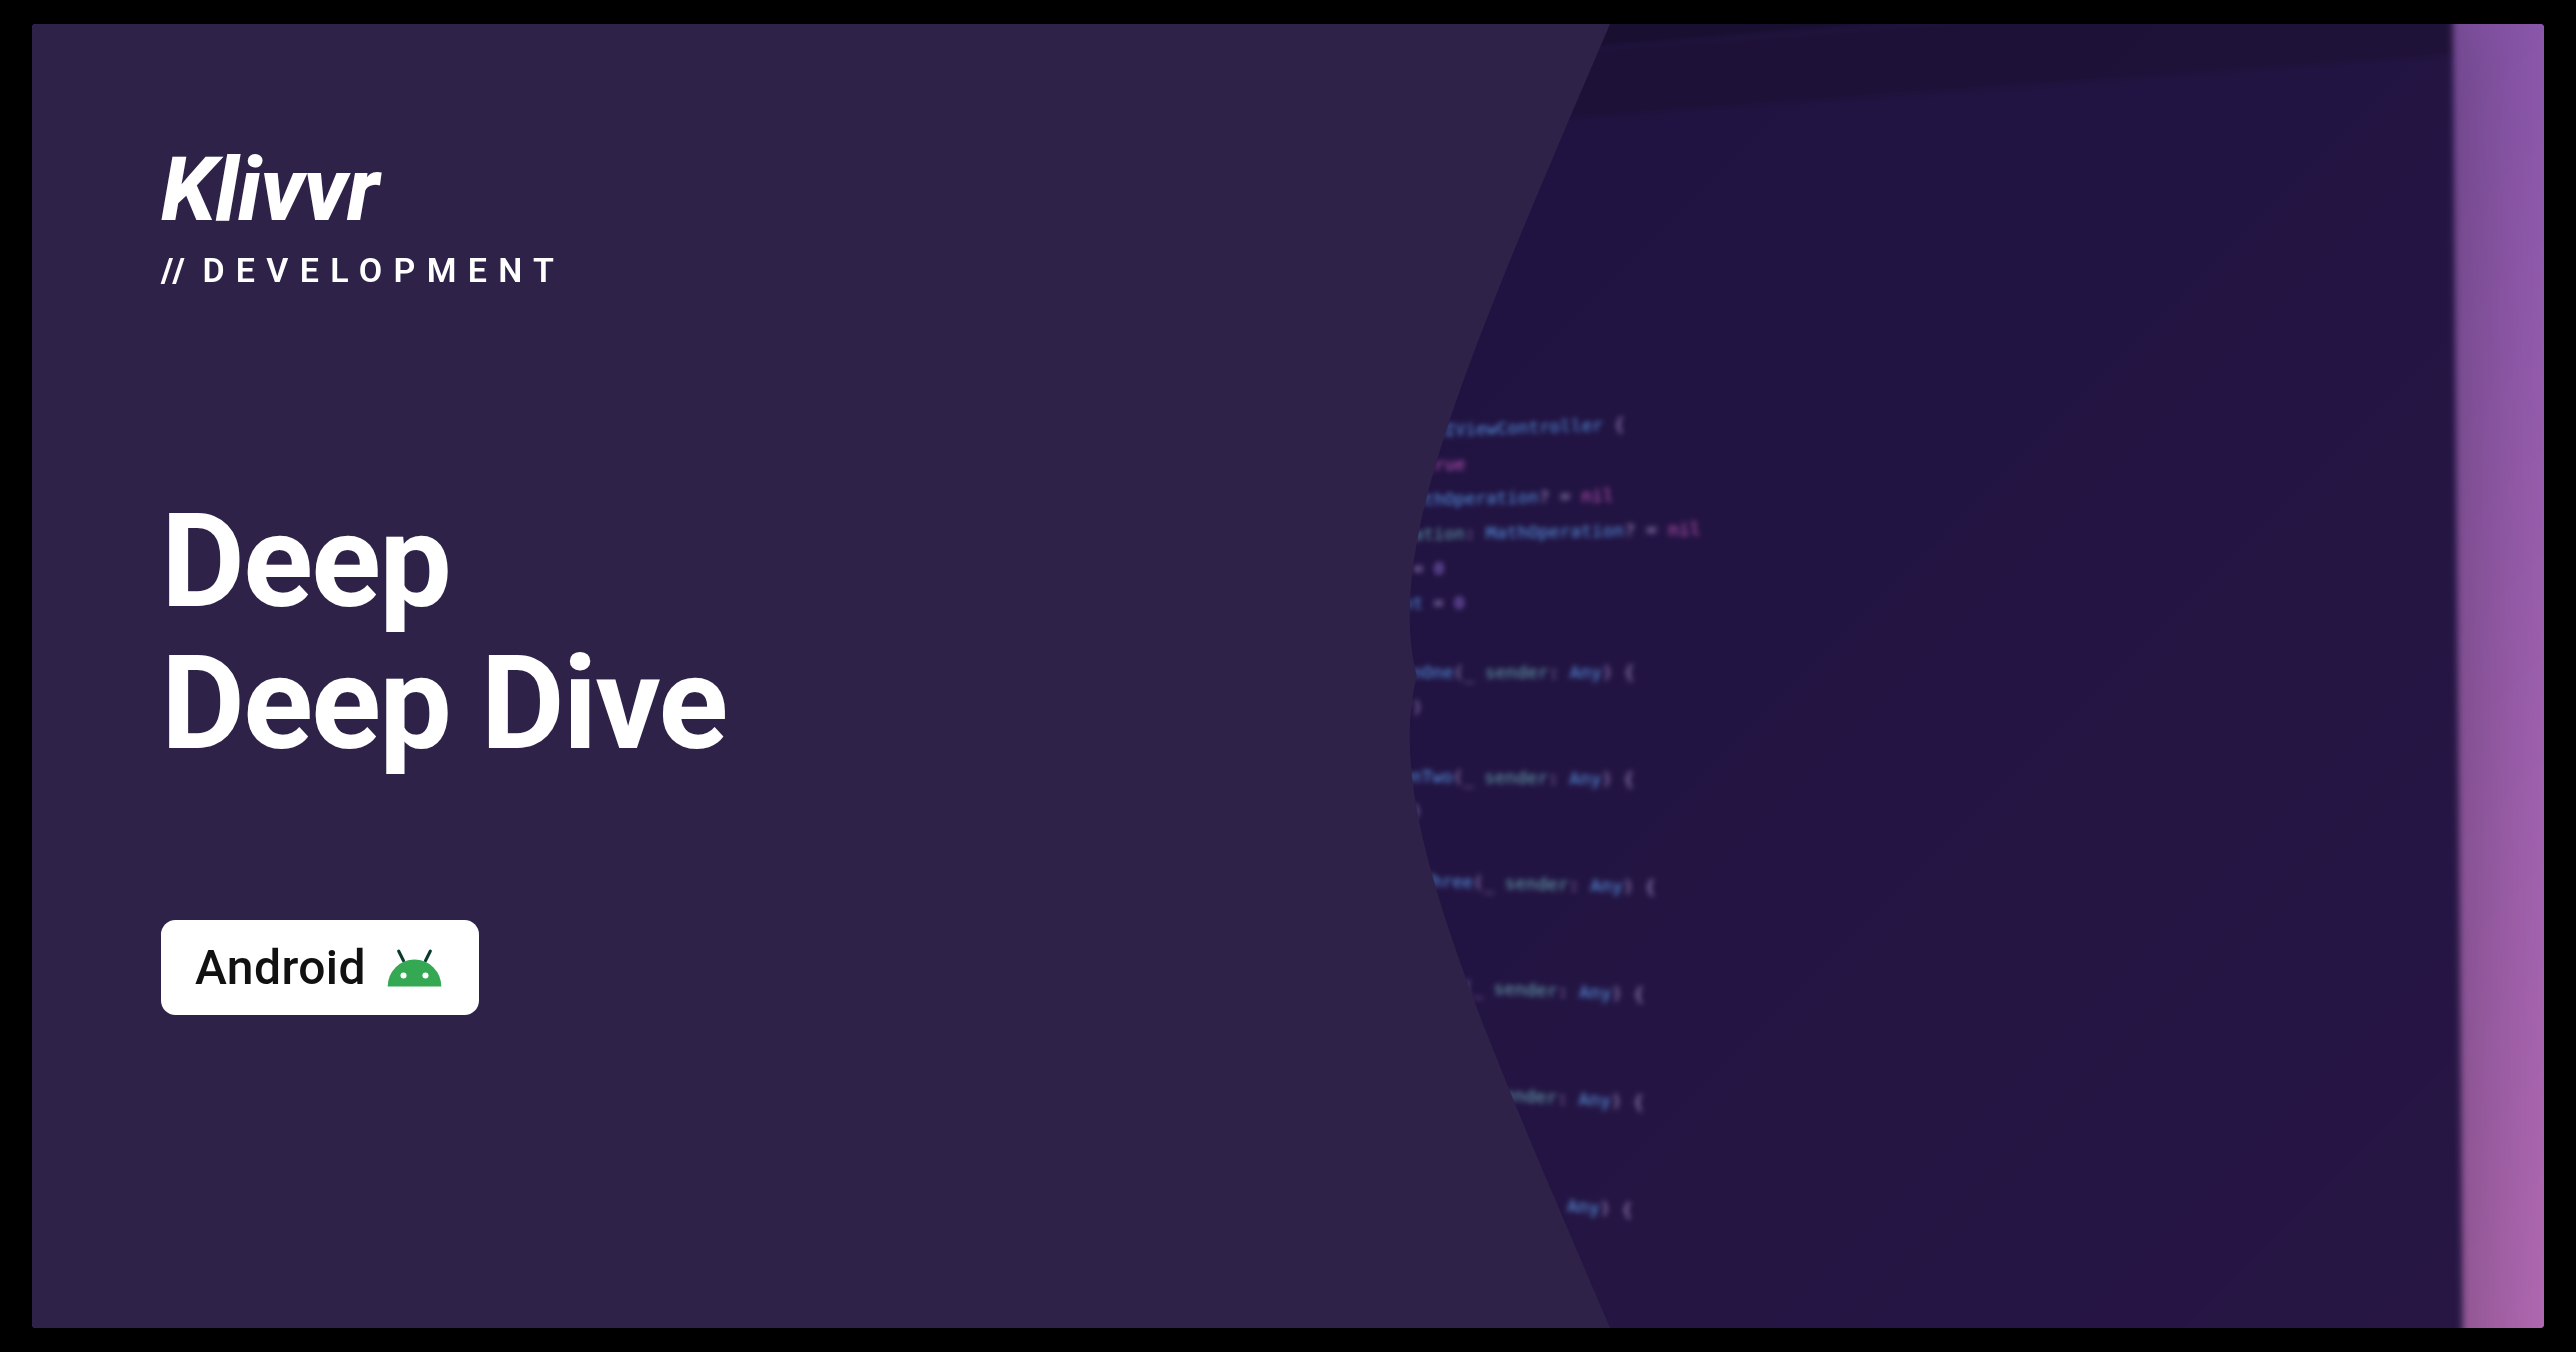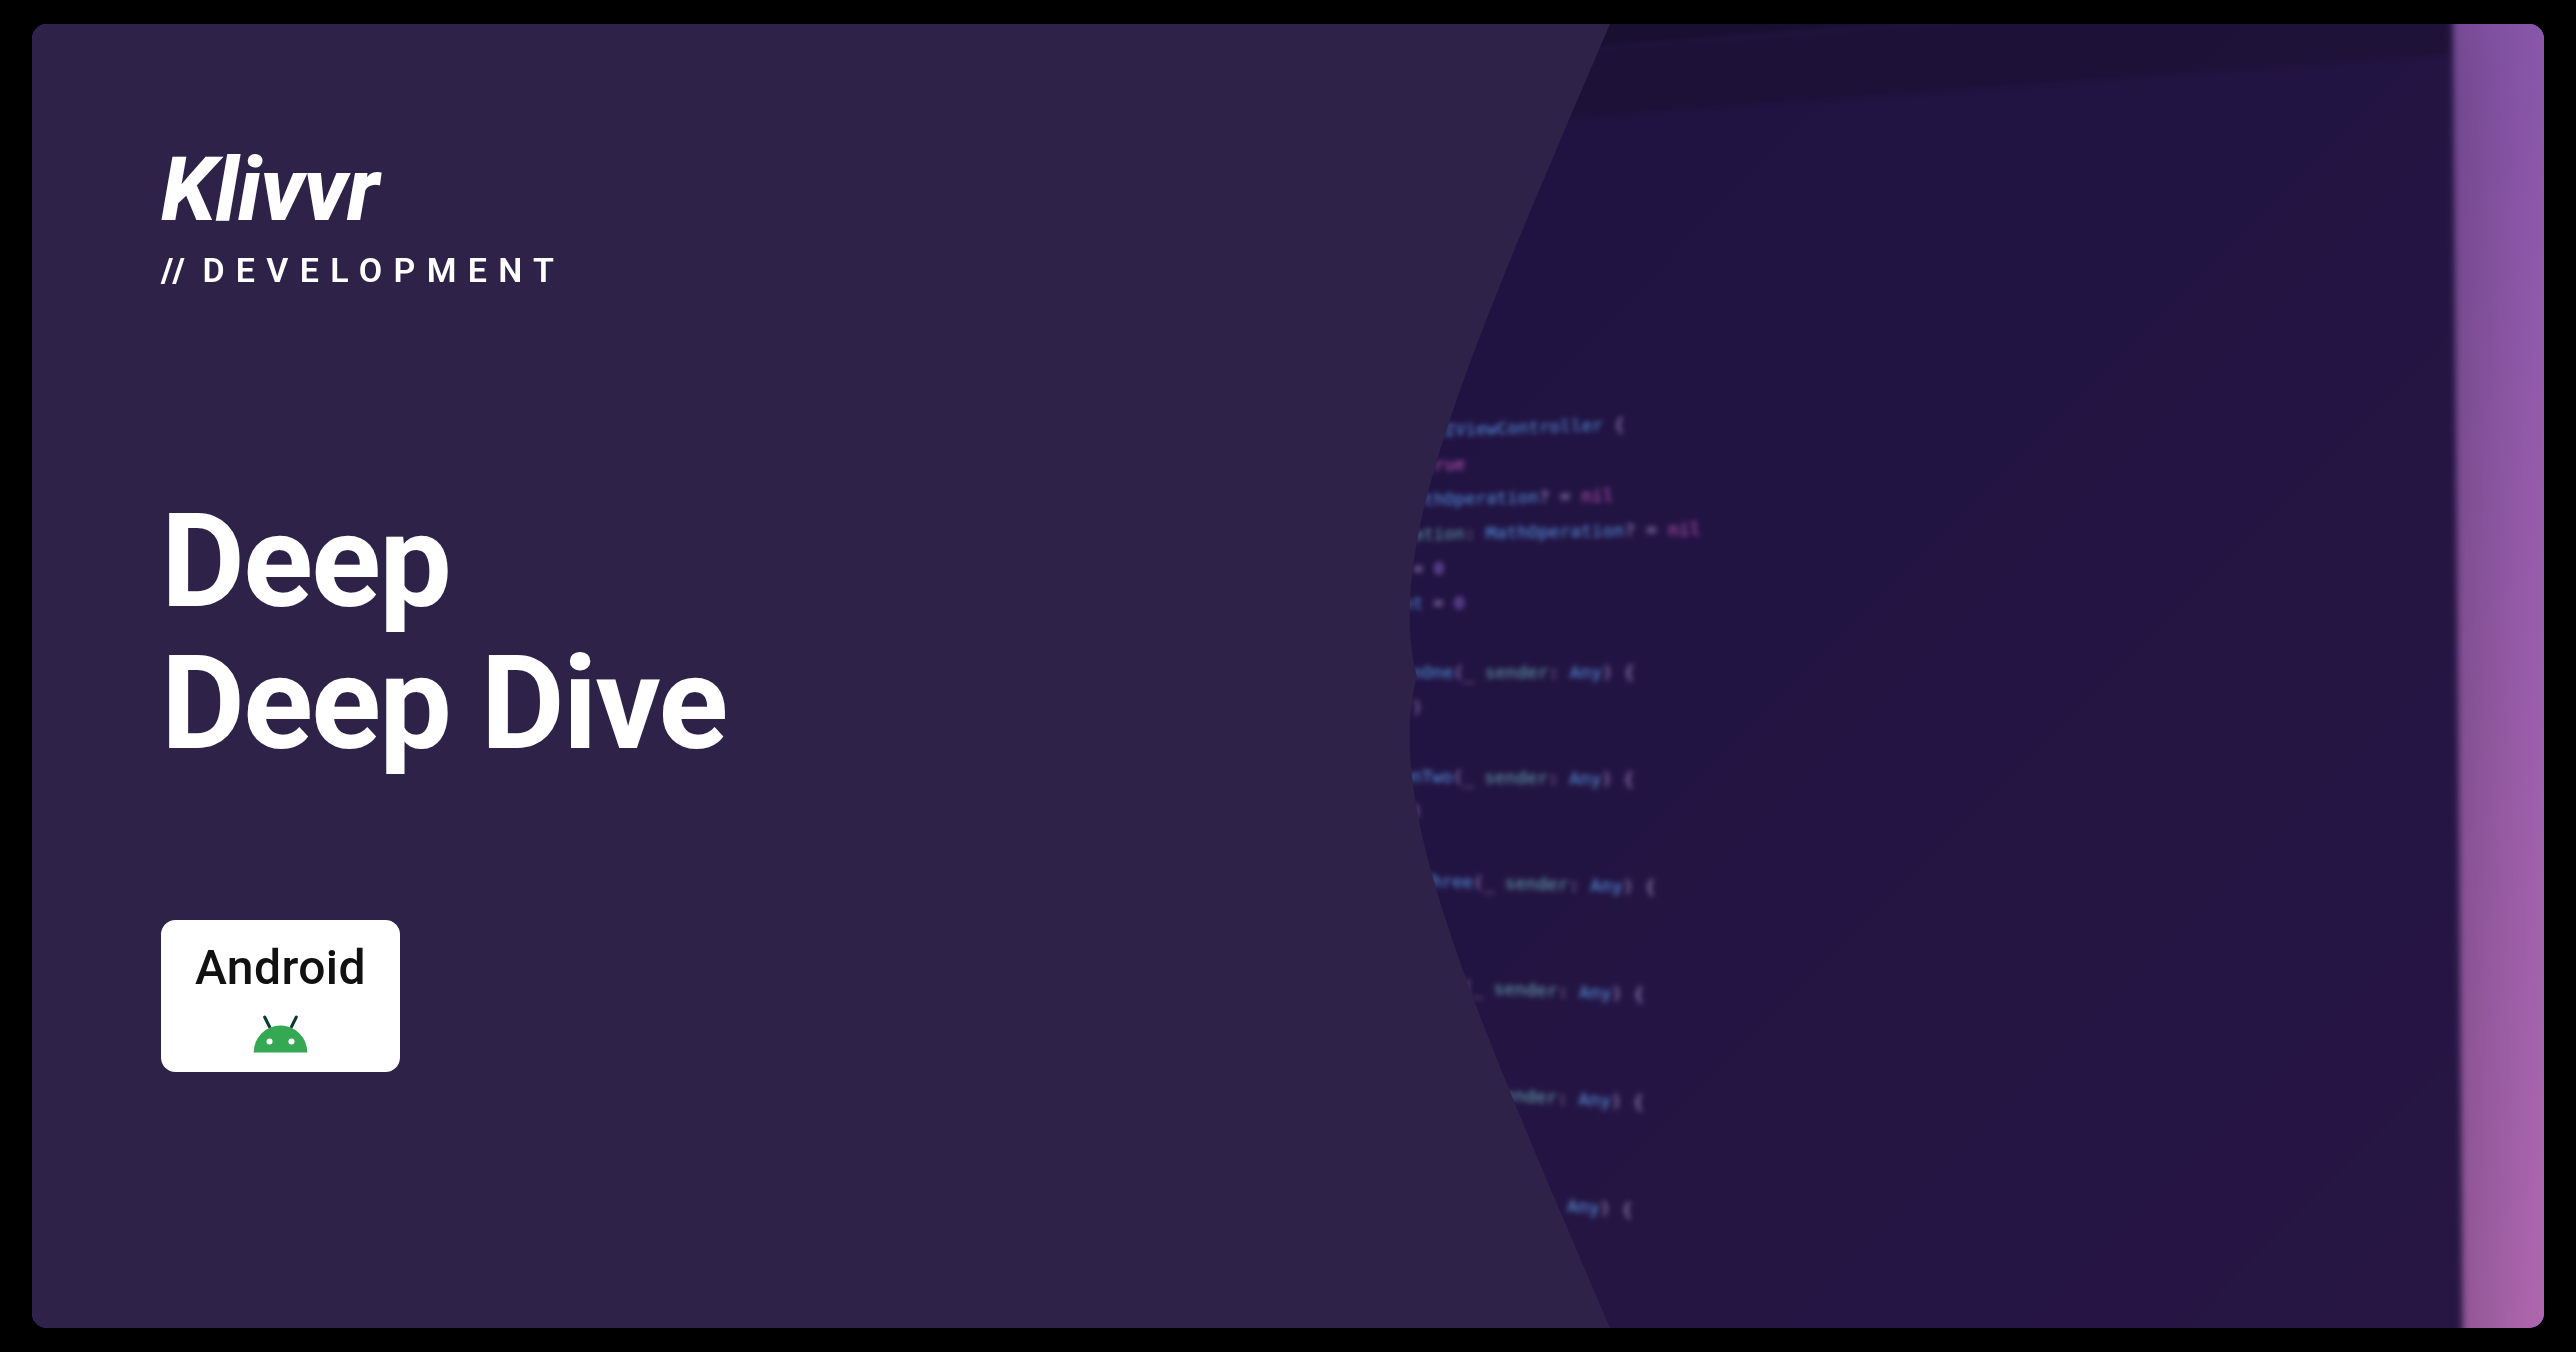--- a/index.html
+++ b/index.html
@@ -14,21 +14,21 @@
       width: 2576px;
       height: 1352px;
       display: flex;
       align-items: center;
       justify-content: center;
     }
     
     .banner {
       width: 2512px;
       height: 1304px;
-      border-radius: 15px;
+      border-radius: 4px;
       overflow: hidden;
       position: relative;
       background: #6d28d9;
     }
     
     
     .photo-bg {
       position: absolute;
       right: 0;
       top: 0;
@@ -251,21 +251,20 @@
     }
     
     .tag-chip {
       margin-top: 145px;
       display: inline-flex;
       align-items: center;
       gap: 17.7px;
       background: #fff;
       border-radius: 14.5px;
       padding: 19.3px 34px;
-      flex-direction: column;
     }
     .tag-chip .label {
       font-size: 48px;
       font-weight: 500;
       color: #111;
       letter-spacing: 0.4px;
     }
     .android-head svg { display: block; }
   </style>
 </head>

